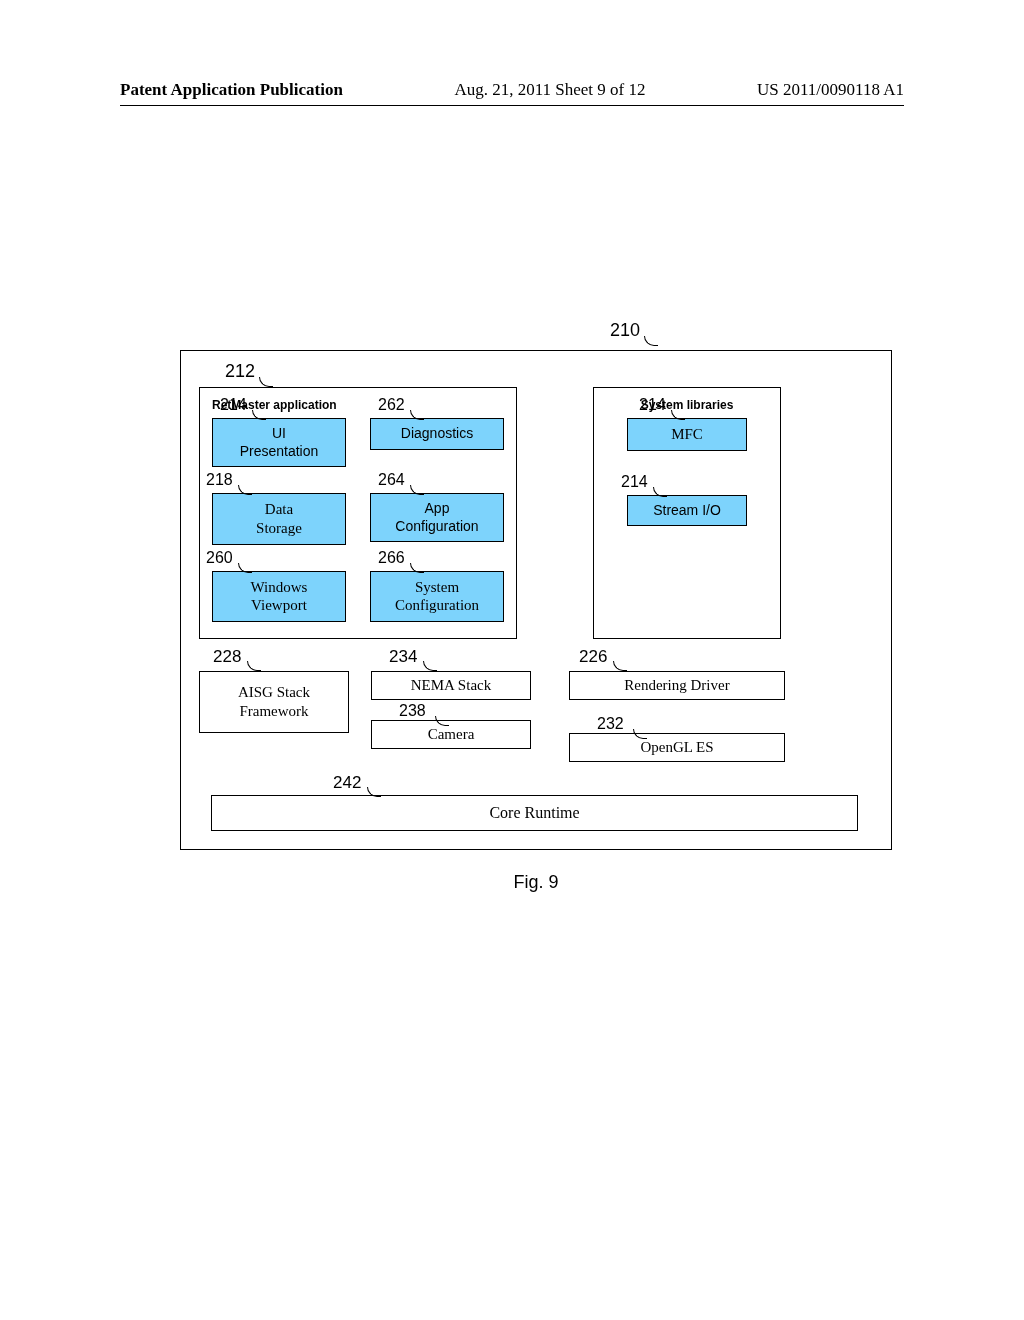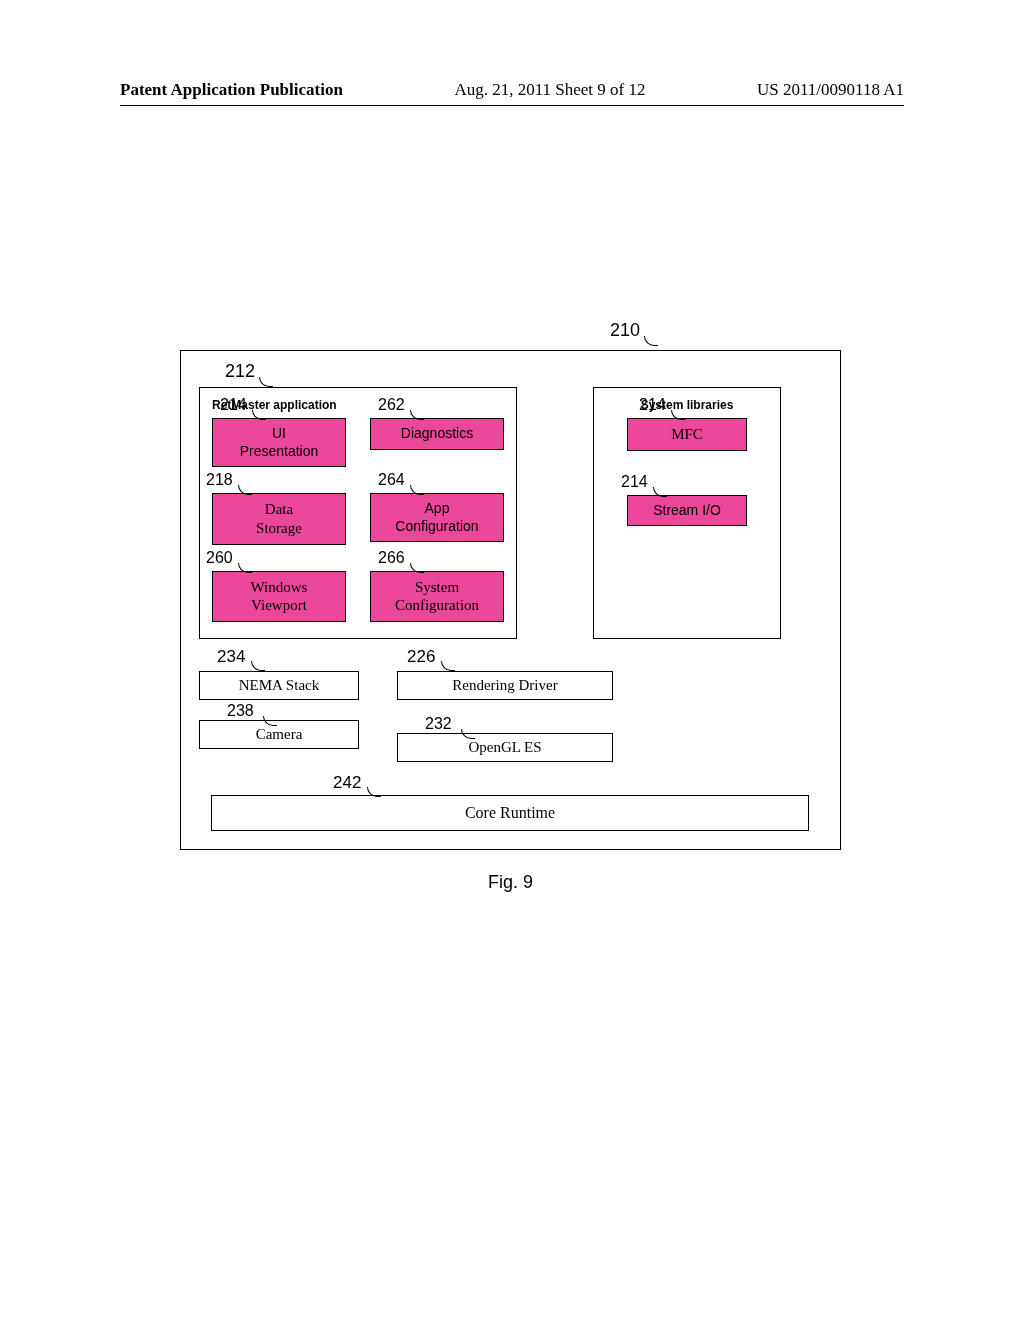--- a/index.html
+++ b/index.html
@@ -27,21 +27,21 @@
     top: 105px;
     left: 120px;
     right: 120px;
     border-top: 1.5px solid #000;
   }
 
   .diagram-wrap {
     position: absolute;
     top: 350px;
     left: 180px;
-    width: 661px;
+    width: 712px;
   }
   .outer-box {
     border: 1.5px solid #000;
     width: 100%;
     position: relative;
     padding: 36px 18px 18px 18px;
   }
   .label {
     font-family: Arial, Helvetica, sans-serif;
     font-size: 18px;
@@ -85,21 +85,21 @@
     row-gap: 26px;
   }
   .subblock-wrap { position: relative; }
   .subblock {
     border: 1.5px solid #000;
     font-family: Arial, Helvetica, sans-serif;
     font-size: 14px;
     text-align: center;
     padding: 6px 4px;
     line-height: 1.25;
-    background: #ec4899;
+    background: #7dd3fc;
   }
   .subblock.serif { font-family: "Times New Roman", serif; font-size: 15px; }
   .sublabel {
     position: absolute;
     font-family: Arial, Helvetica, sans-serif;
     font-size: 16px;
     top: -22px;
   }
   .sublabel .hook {
     left: 32px;
@@ -297,20 +297,28 @@
             <div class="subblock">Stream I/O</div>
           </div>
 
         </div>
       </div>
 
     </div>
 
     <div class="row-mid">
 
+      <div class="midcol col-aisg">
+        <div class="toplabel" style="left:14px">
+          <span>228</span>
+          <span class="hook"></span>
+        </div>
+        <div class="midblock" style="white-space:pre-line">AISG Stack
+Framework</div>
+      </div>
 
       <div class="midcol col-nema">
         <div class="toplabel" style="left:18px">
           <span>234</span>
           <span class="hook"></span>
         </div>
         <div class="midblock">NEMA Stack</div>
         <div class="inner-label">
           <span>238</span>
           <span class="hook"></span>

